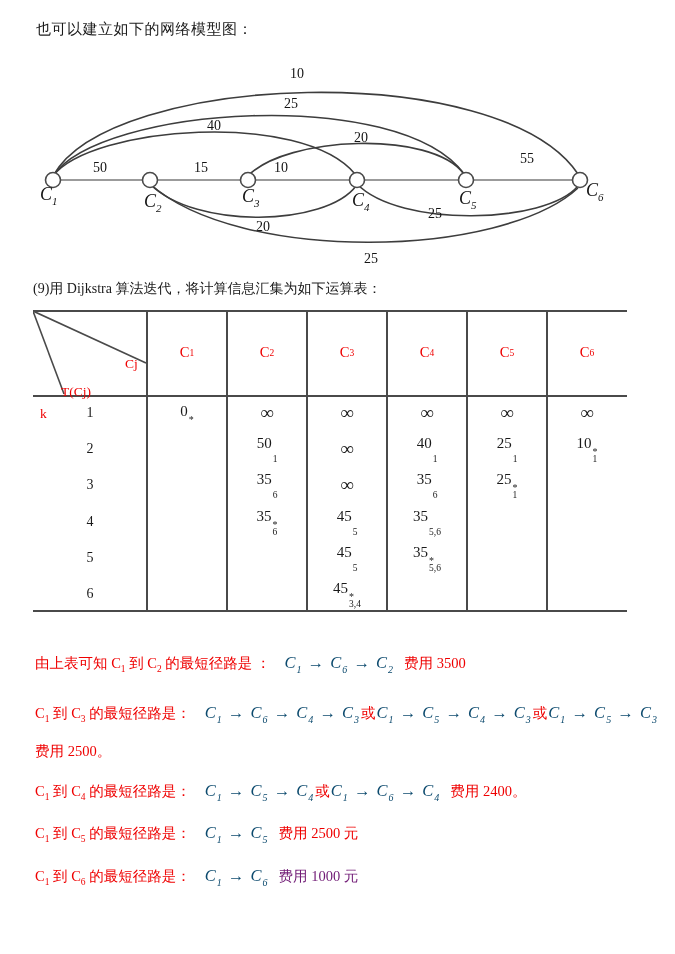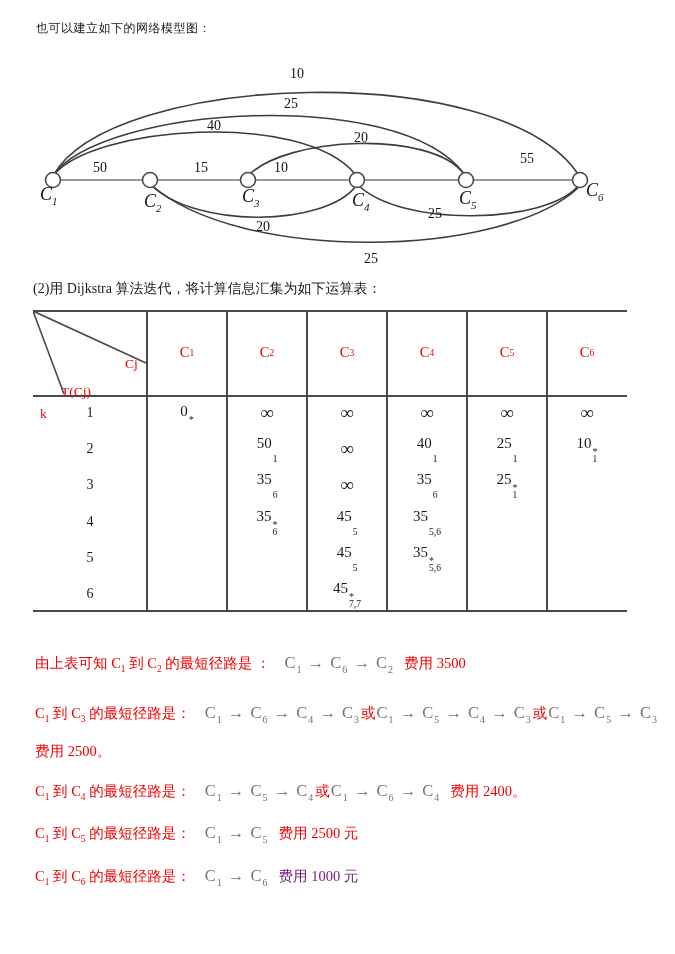--- a/index.html
+++ b/index.html
@@ -1,19 +1,19 @@
 <!DOCTYPE html>
 <html><head>
 <meta charset="utf-8">
 <style>
   html,body{margin:0;padding:0;background:#fff;}
   body{width:675px;height:954px;position:relative;overflow:hidden;
        font-family:"Liberation Serif",serif;color:#1a1a1a;}
 
-  .intro{position:absolute;left:36px;top:20px;font-size:12px;letter-spacing:.5px;}
+  .intro{position:absolute;left:36px;top:20px;font-size:15px;letter-spacing:.5px;}
   .caption{position:absolute;left:33px;top:280px;font-size:14px;}
 
   
   #graph{position:absolute;left:0;top:40px;width:675px;height:250px;}
   .gline{stroke:#9b9b9b;stroke-width:2.2;}
   .garc{stroke:#3d3d3d;stroke-width:1.6;fill:none;}
   .glabel{font-size:14px;fill:#141414;font-family:"Liberation Serif",serif;}
   .gnode{fill:#fff;stroke:#4a4a4a;stroke-width:1.6;}
   .gnodelabel{font-size:18px;font-style:italic;font-family:"Liberation Serif",serif;fill:#141414;}
 
@@ -36,21 +36,21 @@
   .inf{font-size:19px;}
   .ss{display:inline-flex;flex-direction:column;align-items:flex-start;vertical-align:-7px;margin-left:1px;}
   .st{font-size:10px;line-height:7px;height:7px;}
   .sb{font-size:9.5px;line-height:8px;}
 
   
   .cline{position:absolute;left:35px;white-space:nowrap;font-size:14.5px;}
   .ct sub{font-size:9.5px;vertical-align:-4px;}
   .red{color:#ef0000;}
   .blk{color:#701a75;}
-  .mpath{font-size:16.5px;color:#737373;letter-spacing:1px;}
+  .mpath{font-style:italic;font-size:16.5px;color:#0c4a6e;letter-spacing:1px;}
   .mpath sub{font-size:10px;vertical-align:-5px;}
   .ct+.mpath{margin-left:14px;}
   .mpath+.ct{margin-left:10px;}
   .conj{color:#ef0000;font-size:14.5px;font-style:normal;margin:0 1px;}
 </style>
 </head>
 <body>
 
 <div class="intro">也可以建立如下的网络模型图：</div>
 
@@ -81,21 +81,21 @@
     <circle cx="248" cy="180" r="7.5" class="gnode"></circle>
     <text x="242" y="202" class="gnodelabel">C<tspan dy="5" font-size="11">3</tspan></text>
     <circle cx="357" cy="180" r="7.5" class="gnode"></circle>
     <text x="352" y="206" class="gnodelabel">C<tspan dy="5" font-size="11">4</tspan></text>
     <circle cx="466" cy="180" r="7.5" class="gnode"></circle>
     <text x="459" y="204" class="gnodelabel">C<tspan dy="5" font-size="11">5</tspan></text>
     <circle cx="580" cy="180" r="7.5" class="gnode"></circle>
     <text x="586" y="196" class="gnodelabel">C<tspan dy="5" font-size="11">6</tspan></text>
   </svg>
 
-<div class="caption">(2)用 Dijkstra 算法迭代，将计算信息汇集为如下运算表：</div>
+<div class="caption">(9)用 Dijkstra 算法迭代，将计算信息汇集为如下运算表：</div>
 
 <div id="dtable">
   <div class="hline" style="top:0;"></div>
   <div class="hline" style="top:85px;"></div>
   <div class="hline" style="top:300px;"></div>
 
   <div class="corner">
     <svg width="114" height="85">
       <line x1="0" y1="1" x2="113" y2="53" stroke="#4a4a4a" stroke-width="1.6"></line>
       <line x1="0" y1="1" x2="31" y2="84" stroke="#4a4a4a" stroke-width="1.6"></line>
@@ -197,21 +197,21 @@
             </span></span></div>
         <div class="tc"></div>
         <div class="tc"></div>
       </div>
       <div class="trow">
         <div class="tk">6</div>
         <div class="tc"></div>
         <div class="tc"></div>
         <div class="tc"><span class="tv">45<span class="ss">
               <span class="st">*</span>
-              <span class="sb">7,7</span>
+              <span class="sb">3,4</span>
             </span></span></div>
         <div class="tc"></div>
         <div class="tc"></div>
         <div class="tc"></div>
       </div>
     </div>
   <div id="tverticals">
       <div class="vline" style="left: 113px;"></div>
       <div class="vline" style="left: 193px;"></div>
       <div class="vline" style="left: 273px;"></div>

